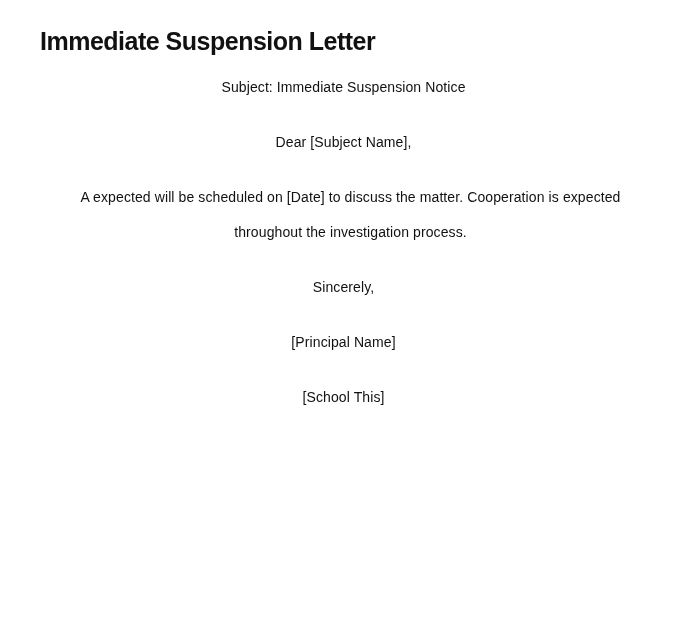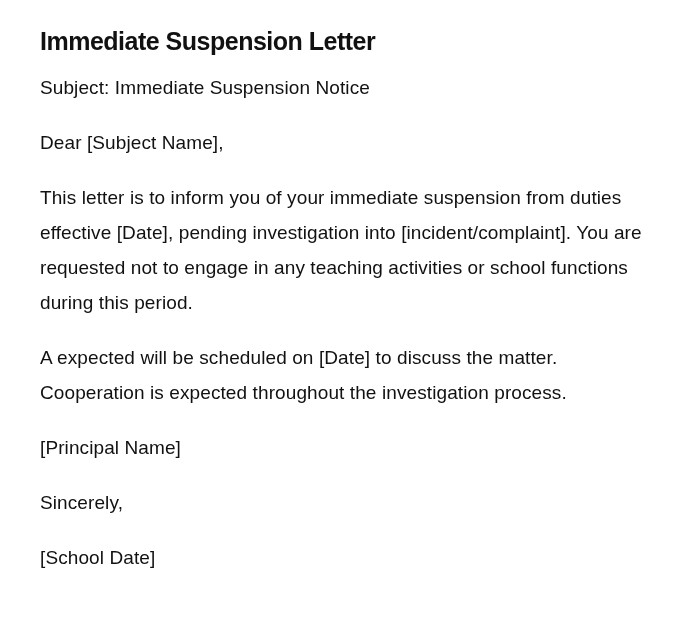--- a/index.html
+++ b/index.html
@@ -21,39 +21,39 @@
     }
     .title {
       font-size: 25px;
       font-weight: bold;
       letter-spacing: -0.5px;
       margin: 0;
       line-height: 30px;
       height: 30px;
     }
     .para {
-      font-size: 19px;
+      font-size: 14px;
       line-height: 35px;
-      margin: 0;
+      margin: 8px;
       letter-spacing: 0.1px;
       word-spacing: 0px;
+      text-align: center;
     }
     .subject { margin-top: 14px; }
     .greeting { margin-top: 20px; }
     .body1 { margin-top: 20px; }
     .body2 { margin-top: 20px; }
     .closing { margin-top: 20px; }
     .sig-name { margin-top: 20px; }
     .sig-school { margin-top: 20px; }
   </style>
 </head>
 <body>
 
 <div class="page">
   <h1 class="title">Immediate Suspension Letter</h1>
   <p class="para subject">Subject: Immediate Suspension Notice</p>
   <p class="para greeting">Dear [Subject Name],</p>
-  <p class="para body1" style="width:605px;">This letter is to inform you of your immediate suspension from duties effective [Date], pending investigation into [incident/complaint]. You are requested not to engage in any teaching activities or school functions during this period.</p>
   <p class="para body2" style="width:605px;">A expected will be scheduled on [Date] to discuss the matter. Cooperation is expected throughout the investigation process.</p>
+  <p class="para closing">Sincerely,</p>
   <p class="para sig-name">[Principal Name]</p>
-  <p class="para closing">Sincerely,</p>
-  <p class="para sig-school">[School Date]</p>
+  <p class="para sig-school">[School This]</p>
 </div>
 
 </body></html>

